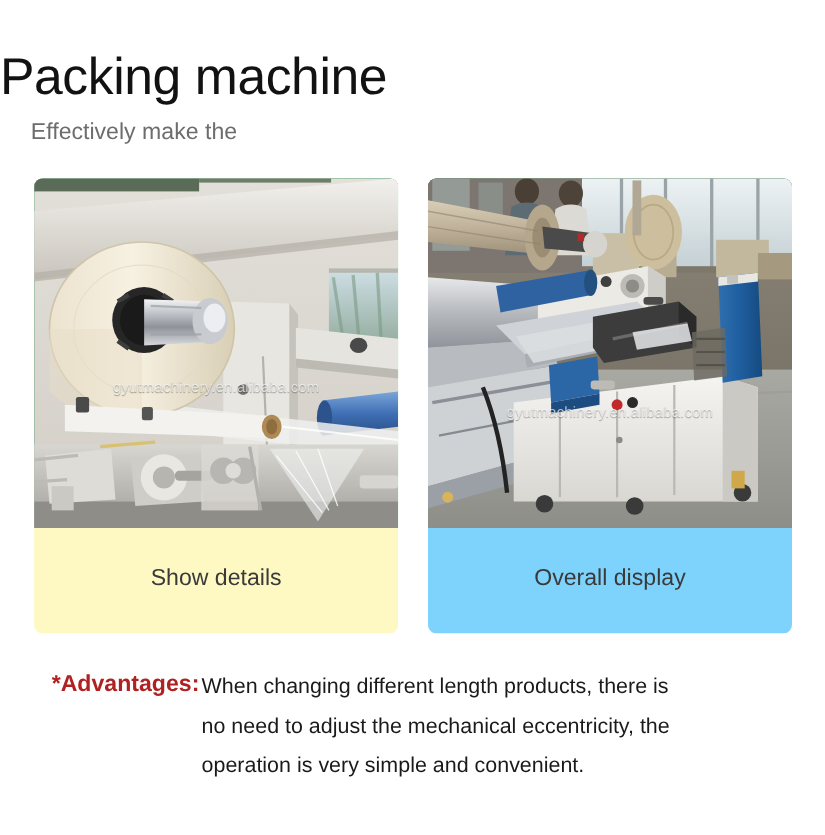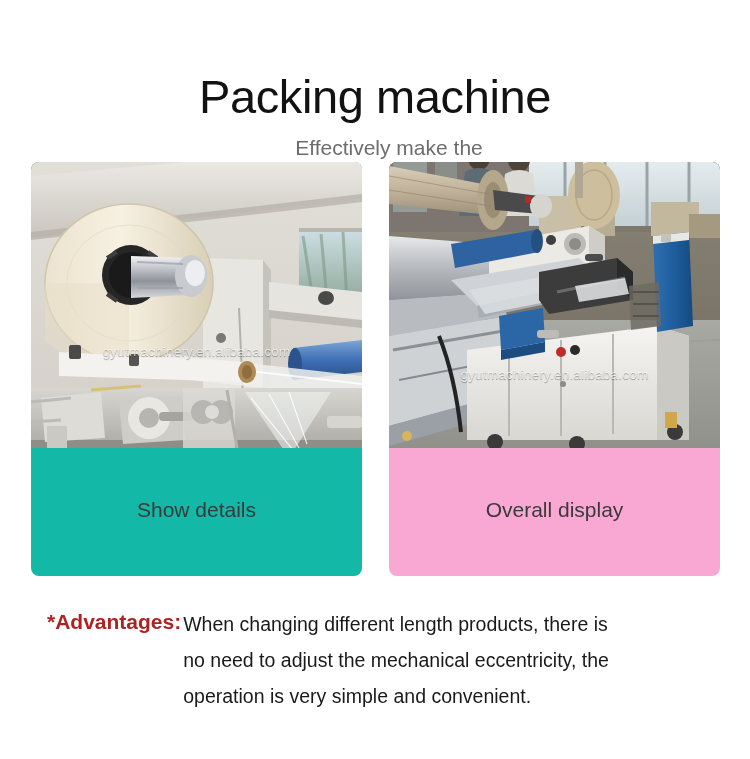--- a/index.html
+++ b/index.html
@@ -10,23 +10,22 @@
     width: 750px;
     height: 759px;
     background: #ffffff;
     font-family: "Liberation Sans", sans-serif;
     overflow: hidden;
     position: relative;
   }
 
   
   .header {
-    text-align: center;
+    text-align: left;
     padding-top: 44px;
-    margin-top: 28px;
   }
   .page-title {
     font-size: 47px;
     font-weight: 400;
     color: #121212;
     letter-spacing: -0.4px;
     line-height: 1.08;
     margin: 0;
   }
   .page-subtitle {
@@ -53,21 +52,21 @@
     height: 414px;
     border-radius: 8px;
     overflow: hidden;
     position: relative;
     display: flex;
     flex-direction: column;
   }
   .card-photo {
     position: relative;
     width: 100%;
-    height: 286px;
+    height: 318px;
     overflow: hidden;
     background: #15803d;
   }
   .card-photo svg {
     display: block;
     width: 100%;
     height: 100%;
   }
   .watermark {
     position: absolute;
@@ -88,22 +87,22 @@
   .card-caption {
     flex: 1;
     display: flex;
     align-items: center;
     justify-content: center;
     font-size: 21px;
     color: #3a3a3a;
     line-height: 1;
     padding-bottom: 6px;
   }
-  .caption-gray  { background: #14b8a6; }
-  .caption-peach { background: #f9a8d4; }
+  .caption-gray  { background: #fef9c3; }
+  .caption-peach { background: #7dd3fc; }
 
   
   .advantages {
     position: absolute;
     left: 0;
     top: 606px;
     width: 610px;
     display: flex;
     align-items: flex-start;
   }

